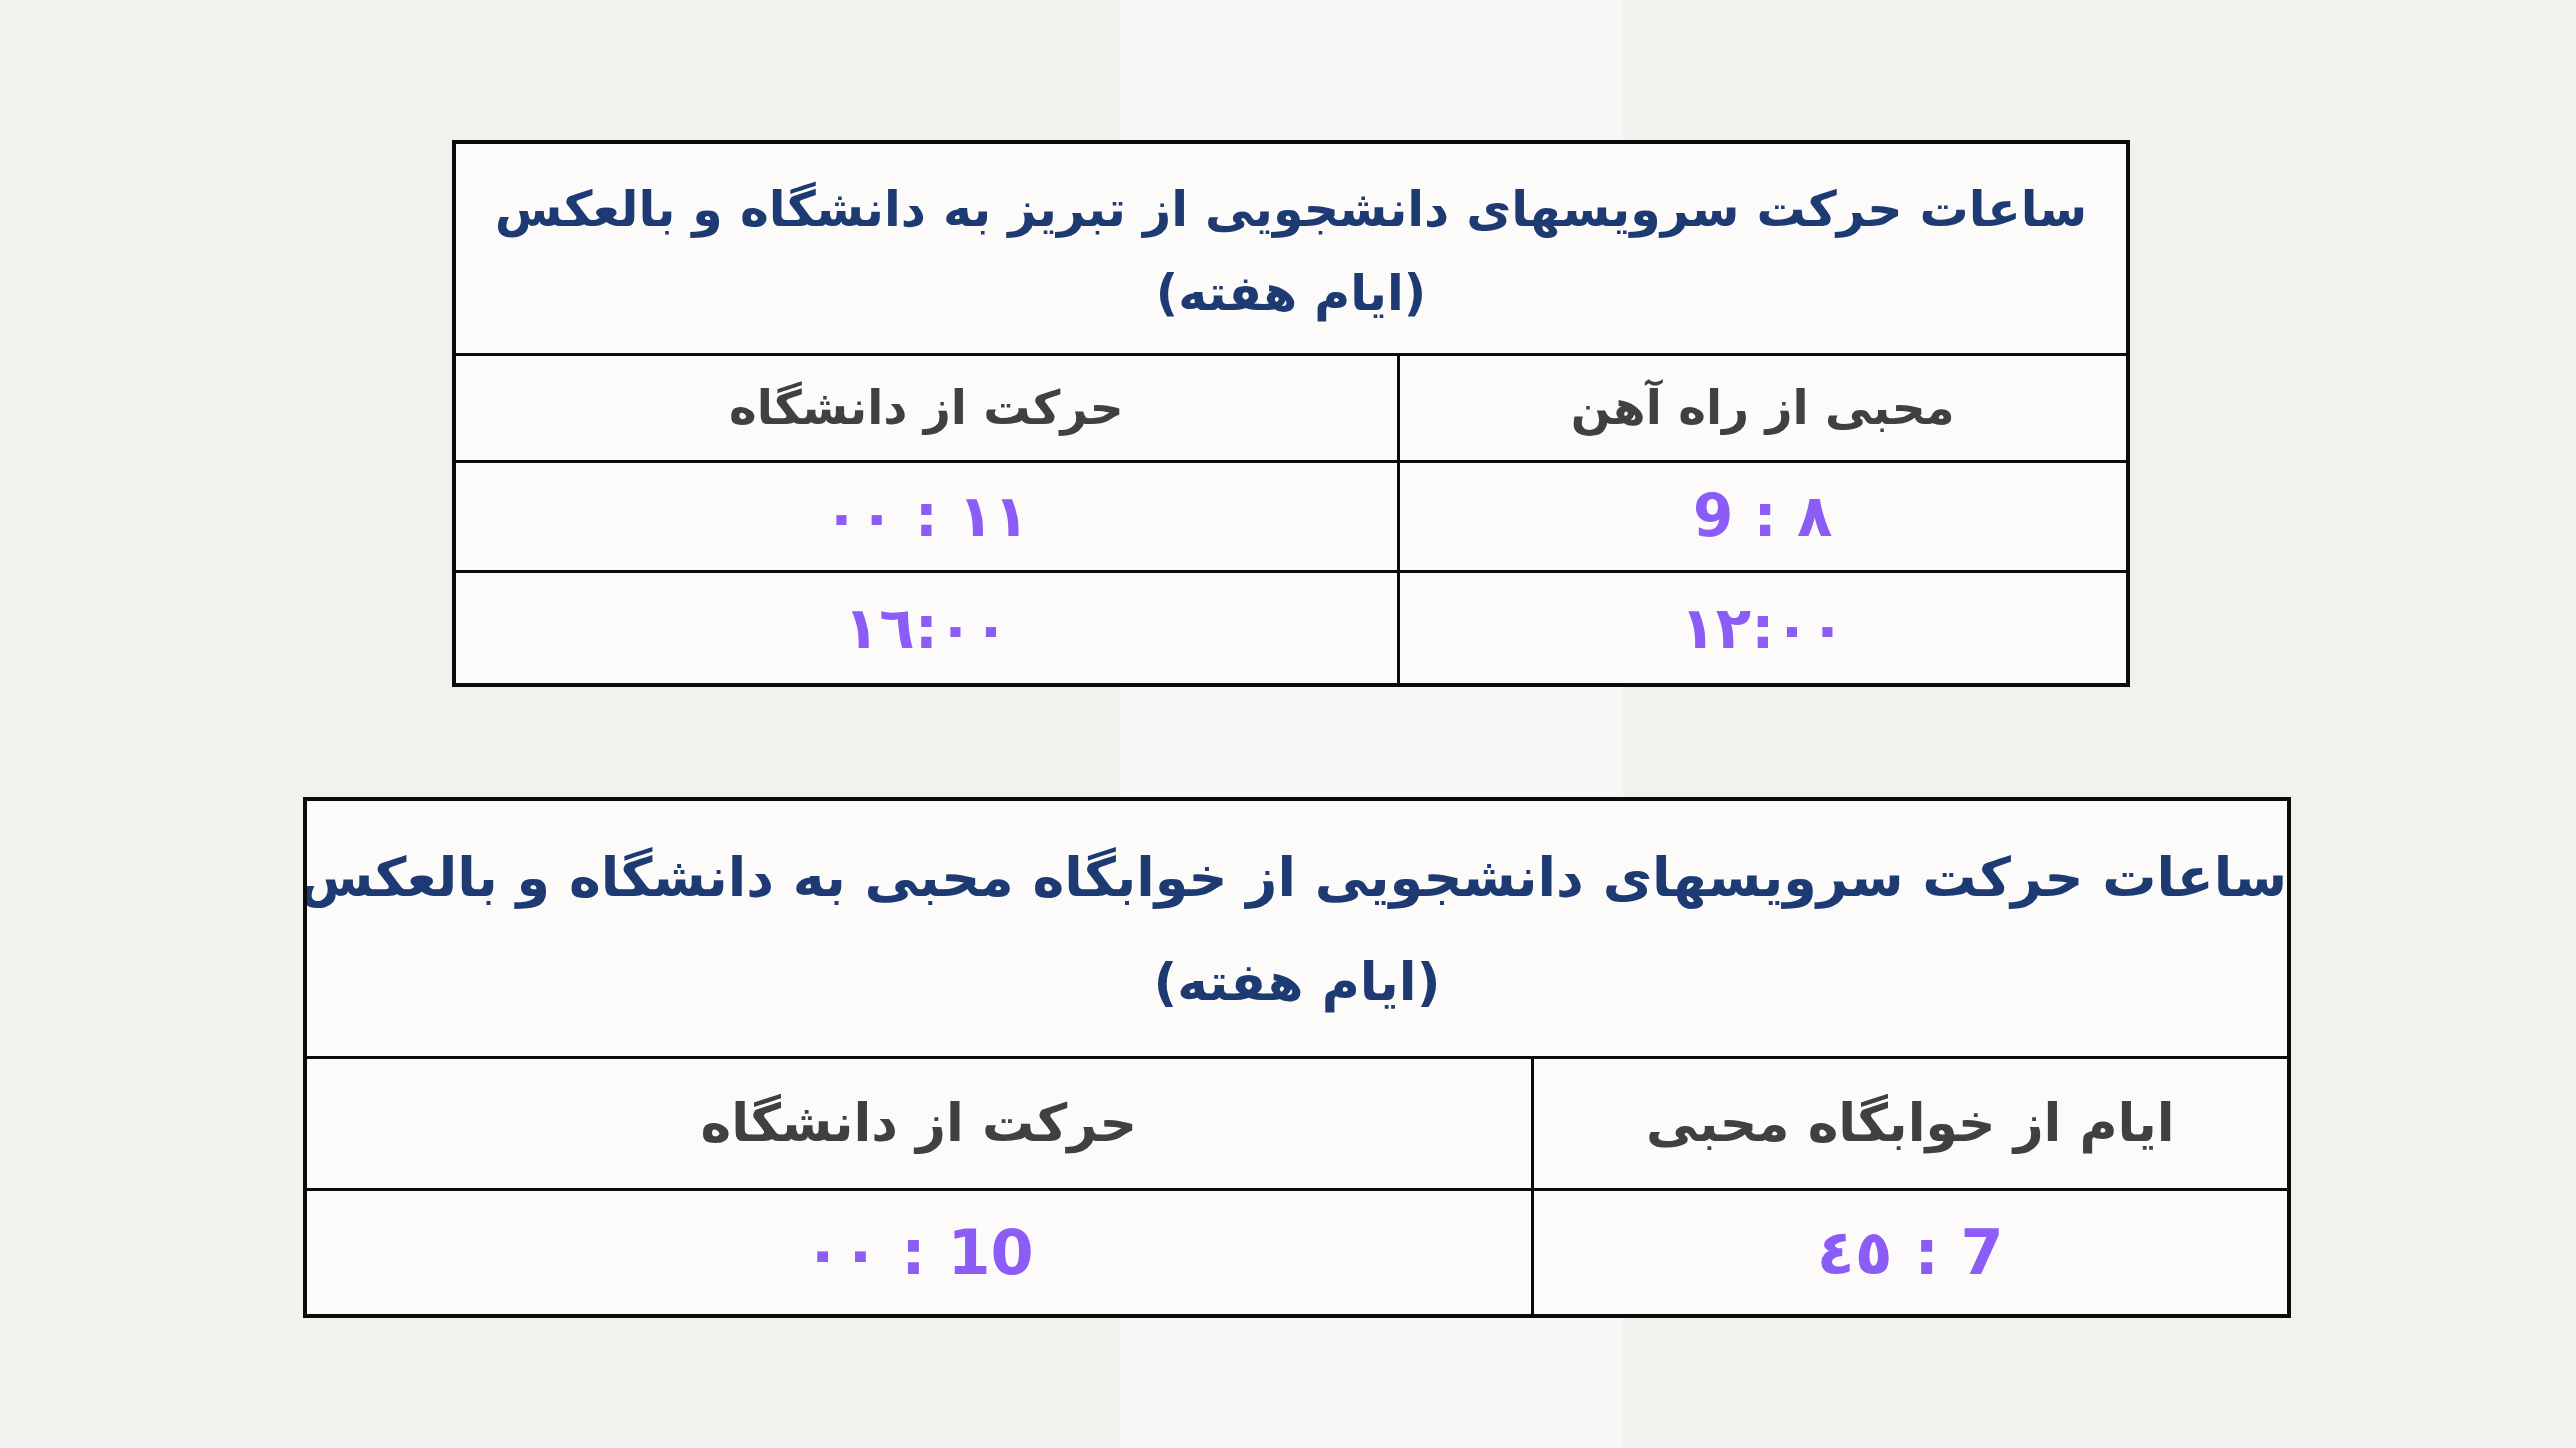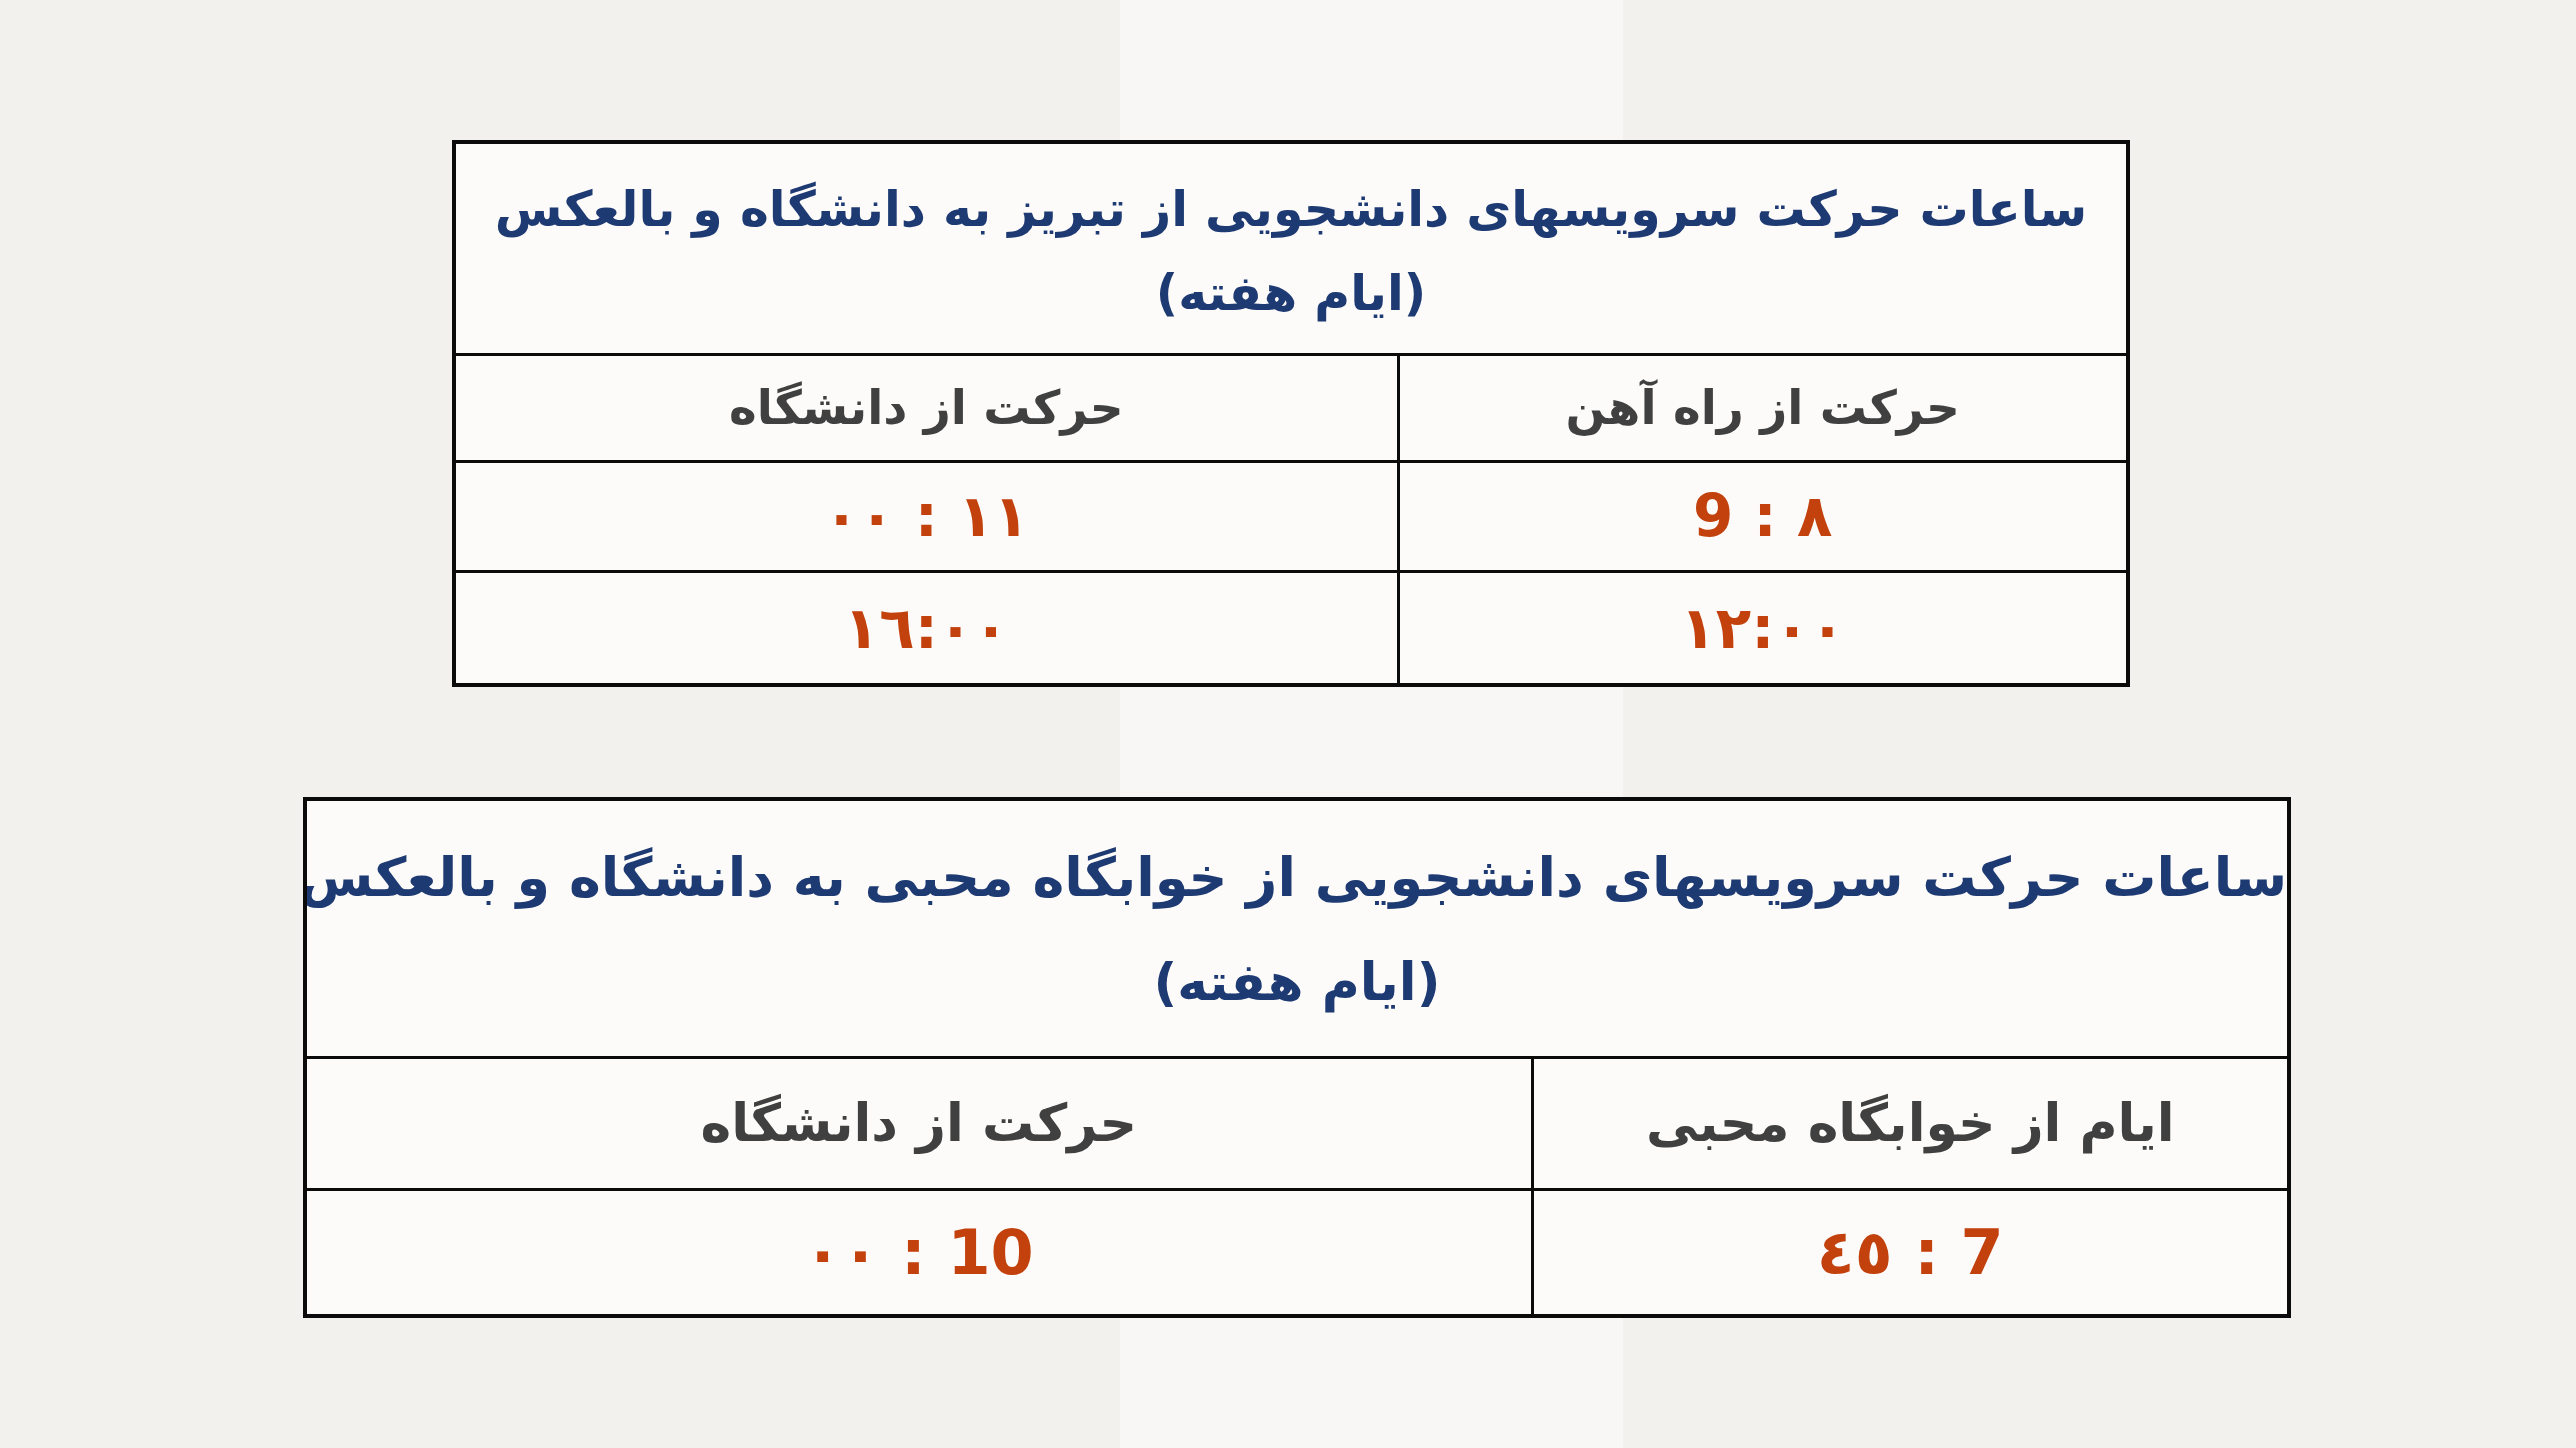--- a/index.html
+++ b/index.html
@@ -60,21 +60,21 @@
   #t2 .title-line.sub  { font-size: 52px; margin-top: 39px; }
 
   .hdr-cell {
     color: #404040;
     font-weight: bold;
   }
   #t1 .hdr-cell { font-size: 47px; }
   #t2 .hdr-cell { font-size: 52px; }
 
   .time-cell {
-    color: #c2410c;
+    color: #8b5cf6;
     font-weight: bold;
     font-family: "DejaVu Sans", sans-serif;
   }
   #t1 .time-cell { font-size: 58px; }
   #t2 .time-cell { font-size: 62px; }
 
   
   #t1 { left: 452px; top: 140px; width: 1674px; }
   
   #t2 { left: 303px; top: 797px; width: 1984px; }
@@ -90,21 +90,21 @@
       <col style="width:944px">
     </colgroup>
     <tbody>
       <tr style="height:212px">
         <td colspan="2" class="title-cell">
           <div class="title-line main">ساعات حرکت سرویسهای دانشجویی از تبریز به دانشگاه و بالعکس</div>
           <div class="title-line sub">(ایام هفته)</div>
         </td>
       </tr>
       <tr style="height:107px">
-        <td class="hdr-cell">حرکت از راه آهن</td>
+        <td class="hdr-cell">محبی از راه آهن</td>
         <td class="hdr-cell">حرکت از دانشگاه</td>
       </tr>
       <tr style="height:110px">
         <td class="time-cell">٨ : 9</td>
         <td class="time-cell">١١ : ٠٠</td>
       </tr>
       <tr style="height:114px">
         <td class="time-cell">١٢:٠٠</td>
         <td class="time-cell">١٦:٠٠</td>
       </tr>

